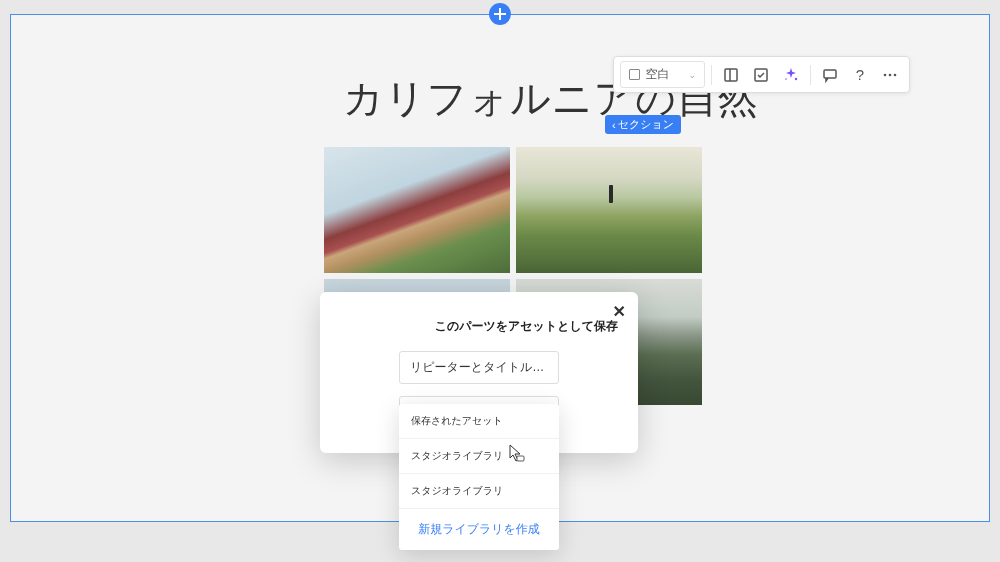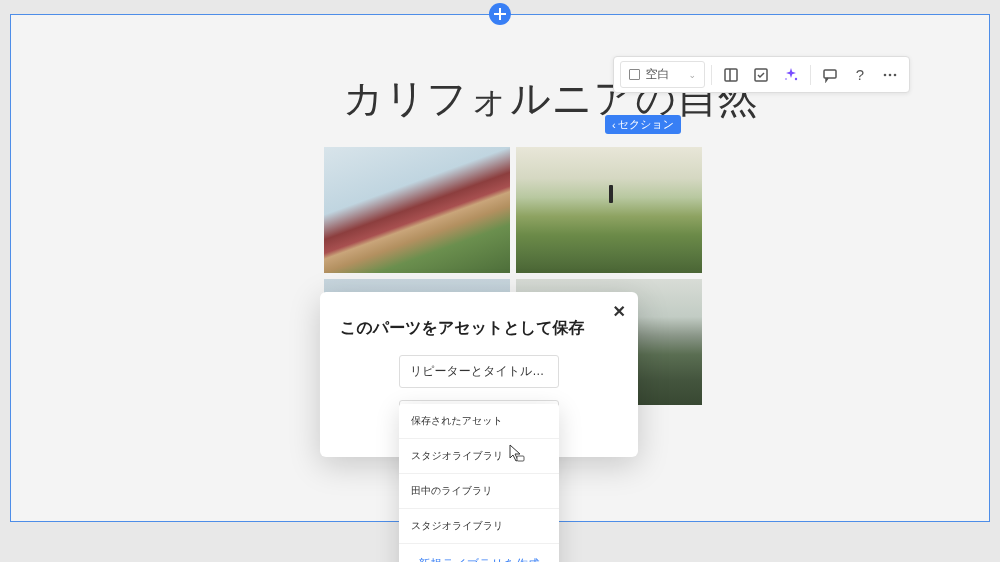--- a/index.html
+++ b/index.html
@@ -26,21 +26,21 @@
     .image-cell { width: 186px; height: 126px; }
     .img1 { background: linear-gradient(160deg, #d8e4ea 0%, #c0d5e0 35%, #8c3e3e 48%, #a85050 55%, #c9a57a 58%, #b39060 65%, #6b8f4e 75%, #4d6e3a 100%); }
     .img2 { background: linear-gradient(180deg, #e8e6d8 0%, #d5d8c2 25%, #b8c8a0 40%, #8ea362 55%, #6b8a48 70%, #5a7840 85%, #4a6535 100%); position: relative; }
     .img2::after { content: ''; position: absolute; left: 50%; top: 30%; width: 4px; height: 18px; background: #2a2a2a; border-radius: 1px; }
     .img3 { background: linear-gradient(180deg, #c8d6de 0%, #b5c8d2 40%, #7893a0 55%, #4d5f58 70%, #3a4a3e 100%); }
     .img4 { background: linear-gradient(180deg, #d8dcd6 0%, #c2ccc4 30%, #8a9688 45%, #5a6e52 60%, #44553e 80%, #384832 100%); }
     
     .modal-backdrop { position: absolute; inset: 0; z-index: 20; }
     .modal { position: absolute; left: 320px; top: 292px; width: 318px; background: white; border-radius: 6px; box-shadow: 0 8px 32px rgba(0,0,0,0.18); padding: 20px 20px 24px; }
     .modal-close { position: absolute; right: 12px; top: 10px; cursor: pointer; font-size: 16px; color: #333; font-weight: bold; }
-    .modal-title { text-align: left; font-size: 16px; font-weight: 600; color: #222; margin-bottom: 16px; margin-top: 6px; }
+    .modal-title { text-align: right; font-size: 12px; font-weight: 600; color: #222; margin-bottom: 16px; margin-top: 6px; }
     .modal-input { width: 160px; margin: 0 auto 12px; display: block; border: 1px solid #ddd; border-radius: 3px; padding: 7px 10px; font-size: 12px; color: #333; text-align: left; overflow: hidden; text-overflow: ellipsis; white-space: nowrap; }
     .modal-select { width: 160px; margin: 0 auto; border: 1px solid #ddd; border-radius: 3px; padding: 7px 10px; font-size: 12px; color: #aaa; display: flex; justify-content: space-between; align-items: center; cursor: pointer; }
     .modal-select .chev2 { font-size: 9px; color: #aaa; }
     
     .dropdown { position: absolute; left: 399px; top: 404px; width: 160px; background: white; border-radius: 3px; box-shadow: 0 6px 24px rgba(0,0,0,0.15); z-index: 30; }
     .dropdown-item { padding: 10px 12px; font-size: 10px; color: #333; cursor: pointer; border-bottom: 1px solid #f0f0f0; position: relative; }
     .dropdown-create { padding: 12px 12px; font-size: 12px; color: #387ff5; text-align: center; cursor: pointer; }
     
     .cursor-img { position: absolute; left: 507px; top: 443px; z-index: 40; pointer-events: none; }
   </style>
@@ -120,21 +120,20 @@
   <div class="modal-input">リピーターとタイトルのセク...</div>
   <div class="modal-select">
     <span>追加先</span>
     <span class="chev2">⌄</span>
   </div>
 </div>
 
 <div class="dropdown">
   <div class="dropdown-item">保存されたアセット</div>
   <div class="dropdown-item">スタジオライブラリ</div>
-  <div class="dropdown-item">田中のライブラリ</div>
   <div class="dropdown-item">スタジオライブラリ</div>
   <div class="dropdown-create">新規ライブラリを作成</div>
 </div>
 
 <svg class="cursor-img" width="18" height="20" viewBox="0 0 18 20">
   <path d="M3 2 L3 15 L6 12 L9 18 L11 17 L8 11 L13 11 Z" fill="white" stroke="#333" stroke-width="1"></path>
   <rect x="10" y="13" width="7" height="5" rx="1" fill="white" stroke="#333" stroke-width="0.8"></rect>
 </svg>
 
 </body></html>

